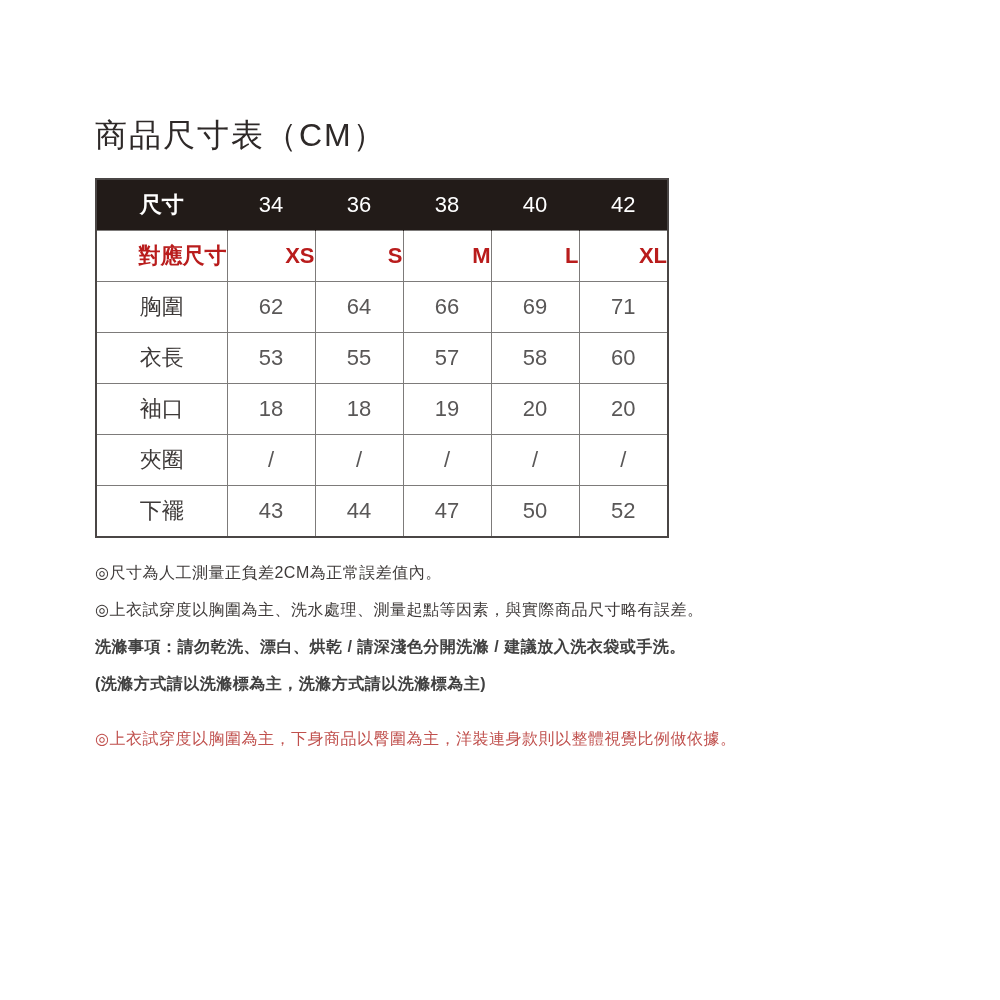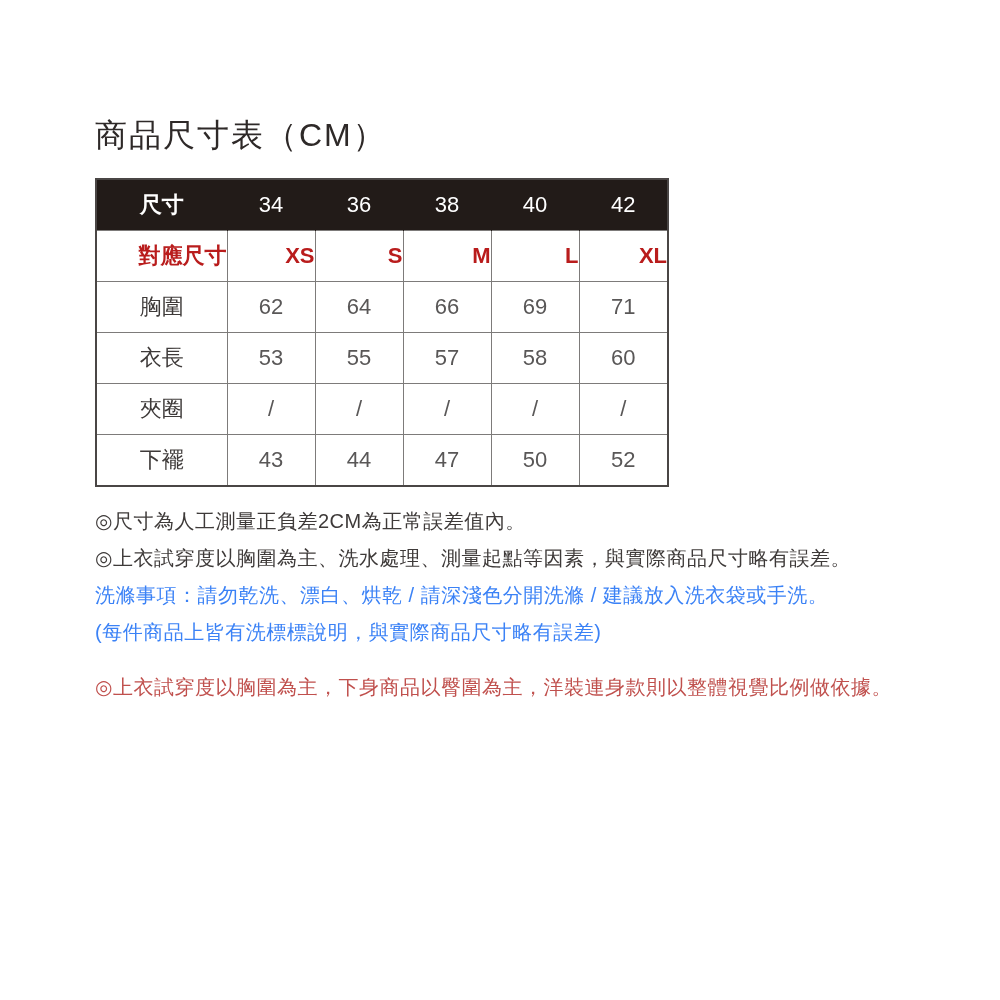--- a/index.html
+++ b/index.html
@@ -58,28 +58,28 @@
     font-weight: 700;
     color: #b91c1c;
     text-align: right;
   }
   .notes {
     margin-top: 24px;
     width: 860px;
   }
   .note {
     margin: 0 0 16px 0;
-    font-size: 20px;
+    font-size: 16px;
     line-height: 21px;
     color: var(--body-text, #3e3a39);
     letter-spacing: 0.5px;
   }
   .note-bold {
-    font-weight: 400;
-    color: #3b82f6;
+    font-weight: 700;
+    color: #404040;
   }
   .note-red {
     color: var(--red-note, #c0504d);
     margin-top: 34px;
   }
 </style>
 </head>
 <body>
 
 <div class="page">
@@ -123,20 +123,28 @@
         </tr>
         <tr>
           <td class="label-cell">衣長</td>
           <td>53</td>
           <td>55</td>
           <td>57</td>
           <td>58</td>
           <td>60</td>
         </tr>
         <tr>
+          <td class="label-cell">袖口</td>
+          <td>18</td>
+          <td>18</td>
+          <td>19</td>
+          <td>20</td>
+          <td>20</td>
+        </tr>
+        <tr>
           <td class="label-cell">夾圈</td>
           <td>/</td>
           <td>/</td>
           <td>/</td>
           <td>/</td>
           <td>/</td>
         </tr>
         <tr>
           <td class="label-cell">下襬</td>
           <td>43</td>
@@ -145,16 +153,16 @@
           <td>50</td>
           <td>52</td>
         </tr>
       </tbody>
   </table>
 
   <div class="notes" id="notes">
       <p class="note note-normal">◎尺寸為人工測量正負差2CM為正常誤差值內。</p>
       <p class="note note-normal">◎上衣試穿度以胸圍為主、洗水處理、測量起點等因素，與實際商品尺寸略有誤差。</p>
       <p class="note note-bold">洗滌事項：請勿乾洗、漂白、烘乾 / 請深淺色分開洗滌 / 建議放入洗衣袋或手洗。</p>
-      <p class="note note-bold">(每件商品上皆有洗標標說明，與實際商品尺寸略有誤差)</p>
+      <p class="note note-bold">(洗滌方式請以洗滌標為主，洗滌方式請以洗滌標為主)</p>
       <p class="note note-red">◎上衣試穿度以胸圍為主，下身商品以臀圍為主，洋裝連身款則以整體視覺比例做依據。</p>
     </div>
 </div>
 
 </body></html>

